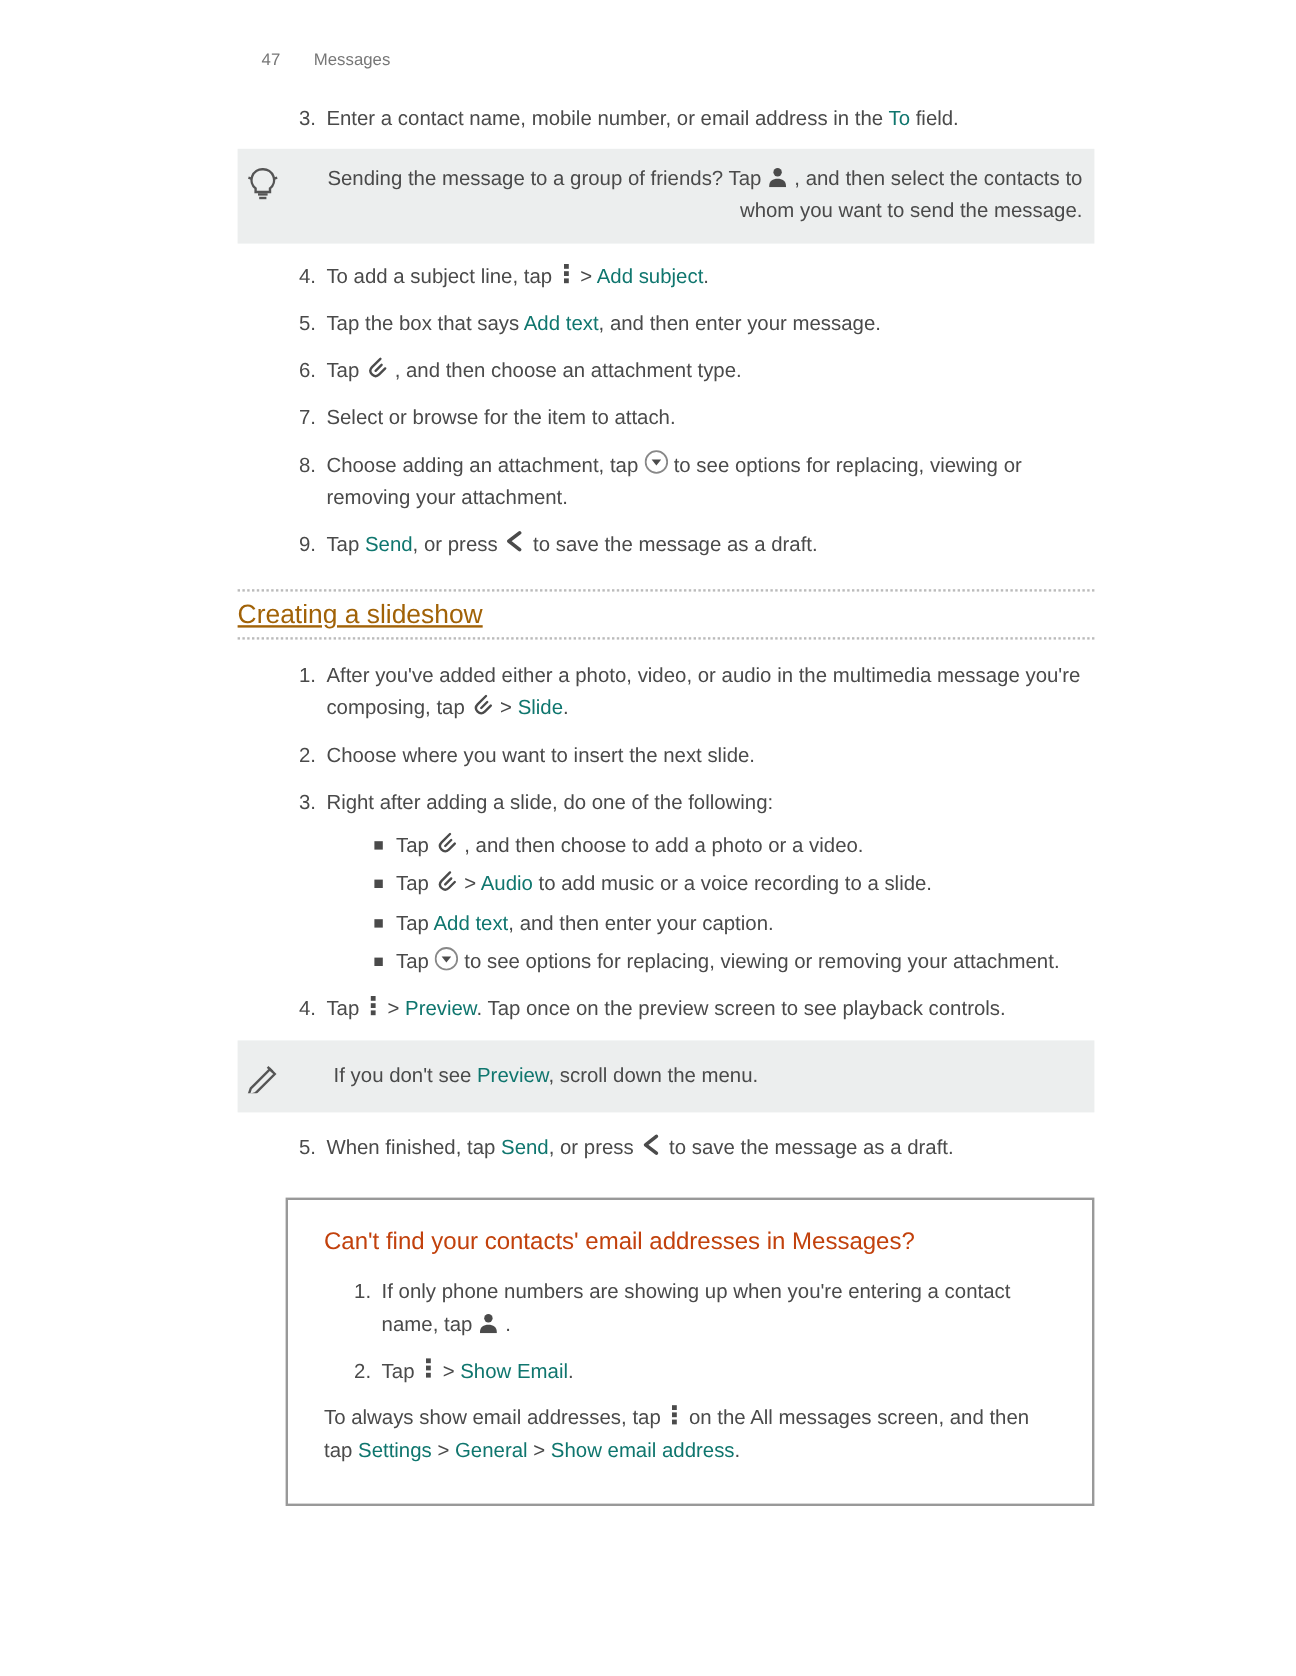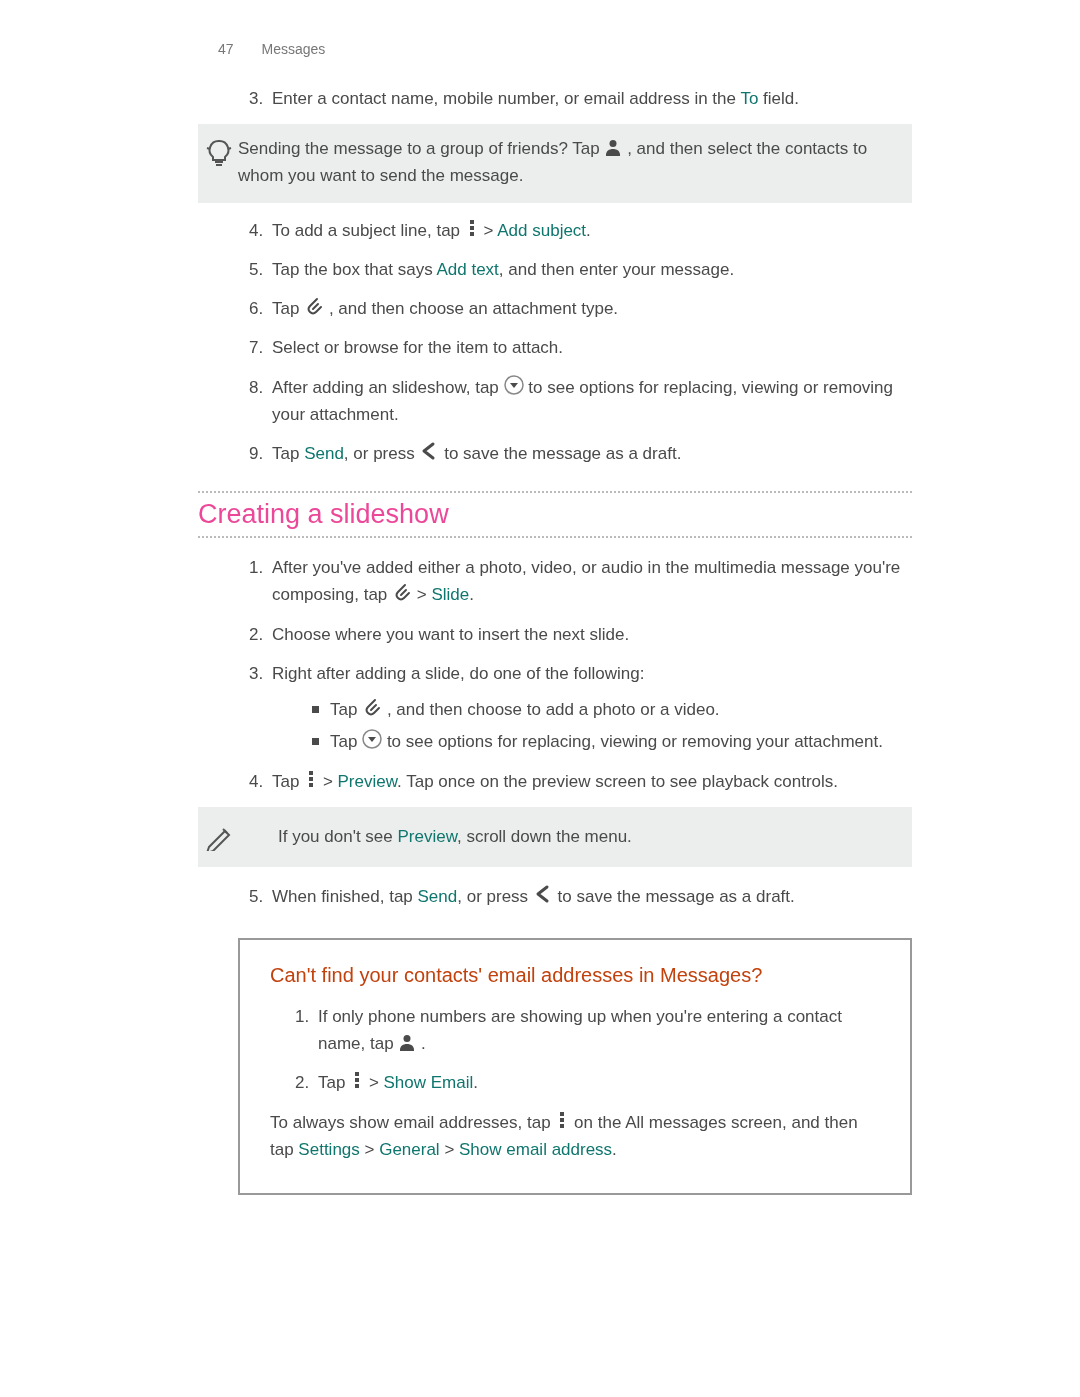--- a/index.html
+++ b/index.html
@@ -45,28 +45,29 @@
     font-size: 17px;
     line-height: 1.55;
   }
   .tip-box .tip-icon {
     width: 38px;
     flex: none;
     display: flex;
     justify-content: center;
     padding-top: 2px;
   }
-  .tip-box .tip-text { flex: 1; }
+  .tip-box .tip-text { flex: 1; text-align: right; }
   .section-title {
-    color: #ec4899;
-    font-size: 27px;
+    color: #a16207;
+    font-size: 22px;
     border-top: 2px dotted #bbb;
     border-bottom: 2px dotted #bbb;
     padding: 6px 0;
     margin: 24px 0 16px 0;
+    text-decoration: underline;
   }
   ul.bullets {
     list-style: none;
     padding-left: 40px;
     margin: 10px 0 10px 0;
   }
   ul.bullets li {
     position: relative;
     padding-left: 18px;
     margin-bottom: 6px;
@@ -195,21 +196,21 @@
     </li>
     <li>
       <span>Tap </span>
       <span class="icon"><svg width="20" height="20">
             <use href="#i-attach"></use>
           </svg></span>
       <span> , and then choose an attachment type.</span>
     </li>
     <li>Select or browse for the item to attach.</li>
     <li>
-      <span>After adding an slideshow, tap </span>
+      <span>Choose adding an attachment, tap </span>
       <span class="icon"><svg width="20" height="20">
             <use href="#i-dropdown"></use>
           </svg></span>
       <span> to see options for replacing, viewing or removing your attachment.</span>
     </li>
     <li>
       <span>Tap </span><span class="b">Send</span><span>, or press </span>
       <span class="icon"><svg width="20" height="20">
             <use href="#i-back"></use>
           </svg></span>
@@ -230,20 +231,30 @@
     <li>Choose where you want to insert the next slide.</li>
     <li>
       <span>Right after adding a slide, do one of the following:</span>
       <ul class="bullets">
         <li>
           <span>Tap </span>
           <span class="icon"><svg width="20" height="20">
                 <use href="#i-attach"></use>
               </svg></span>
           <span> , and then choose to add a photo or a video.</span>
+        </li>
+        <li>
+          <span>Tap </span>
+          <span class="icon"><svg width="20" height="20">
+                <use href="#i-attach"></use>
+              </svg></span>
+          <span> &gt; </span><span class="b">Audio</span><span> to add music or a voice recording to a slide.</span>
+        </li>
+        <li>
+          <span>Tap </span><span class="b">Add text</span><span>, and then enter your caption.</span>
         </li>
         <li>
           <span>Tap </span>
           <span class="icon"><svg width="20" height="20">
                 <use href="#i-dropdown"></use>
               </svg></span>
           <span> to see options for replacing, viewing or removing your attachment.</span>
         </li>
       </ul>
     </li>

